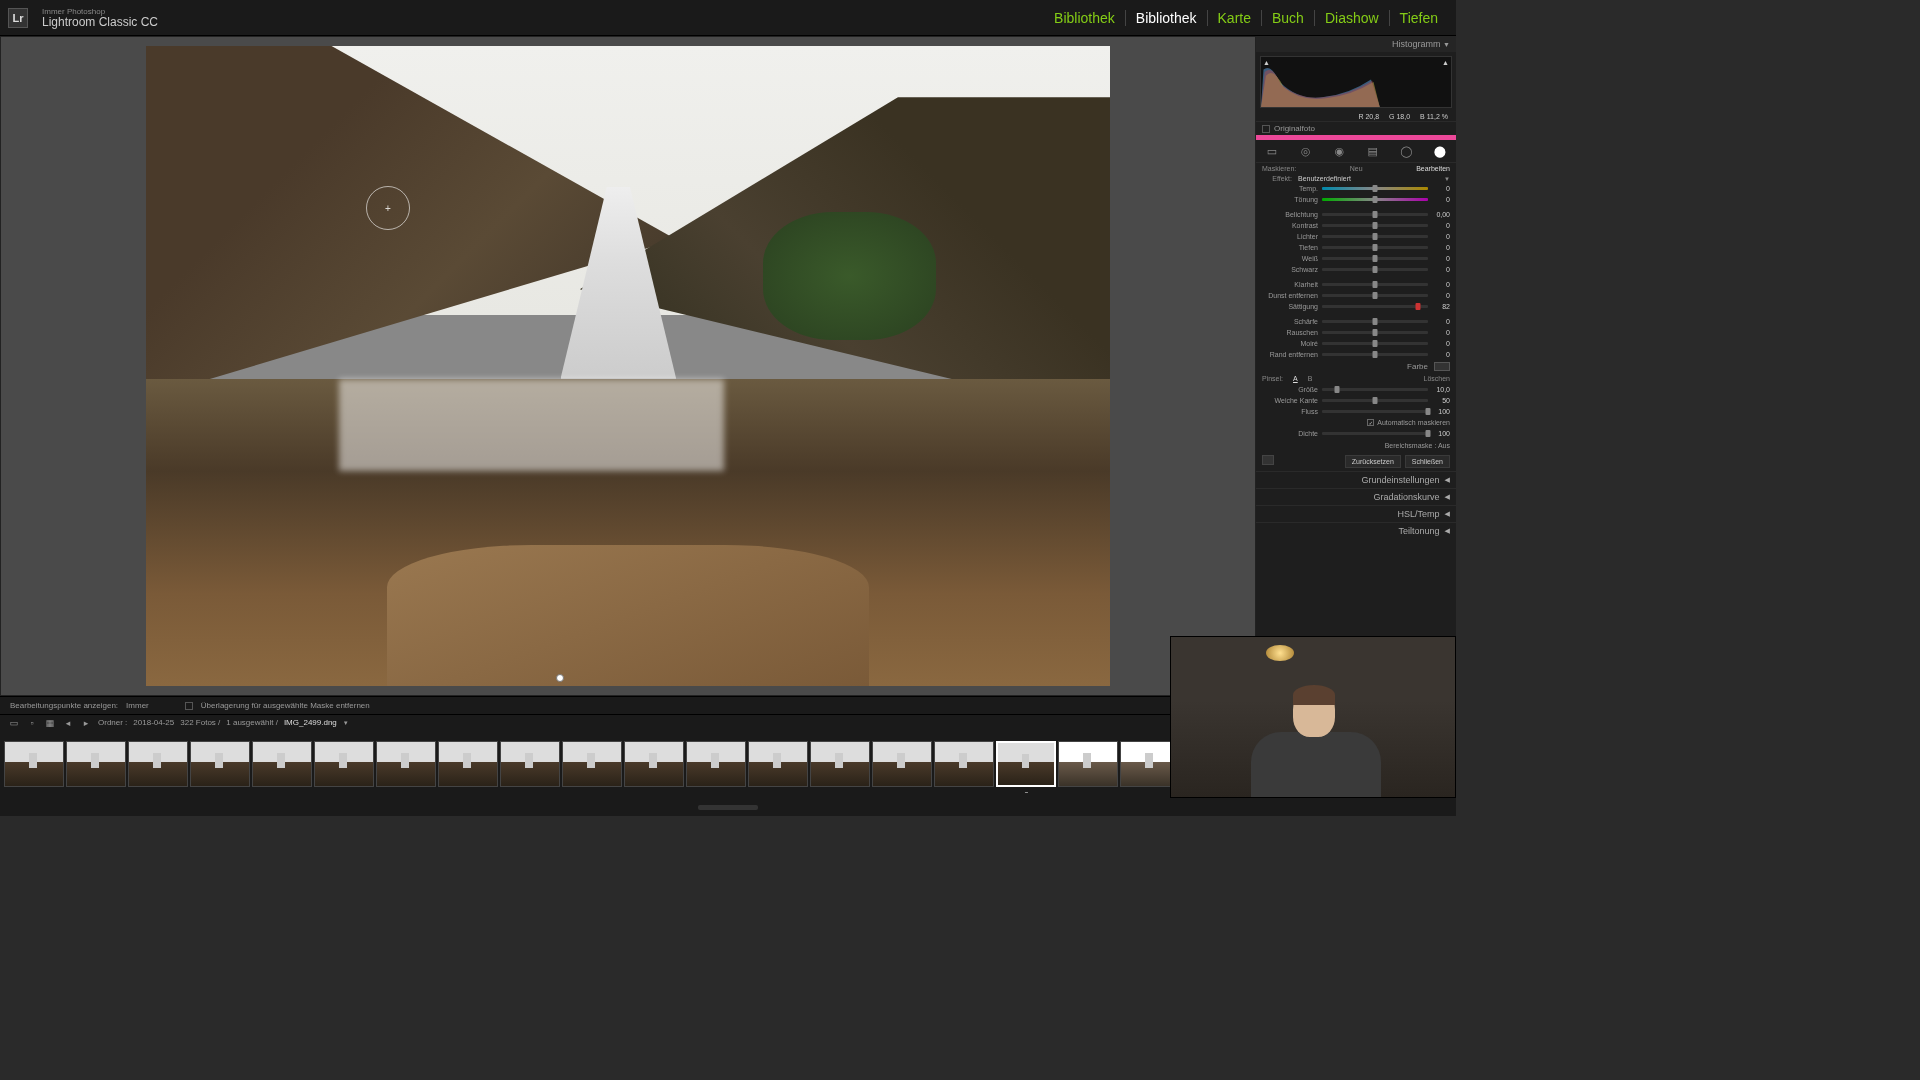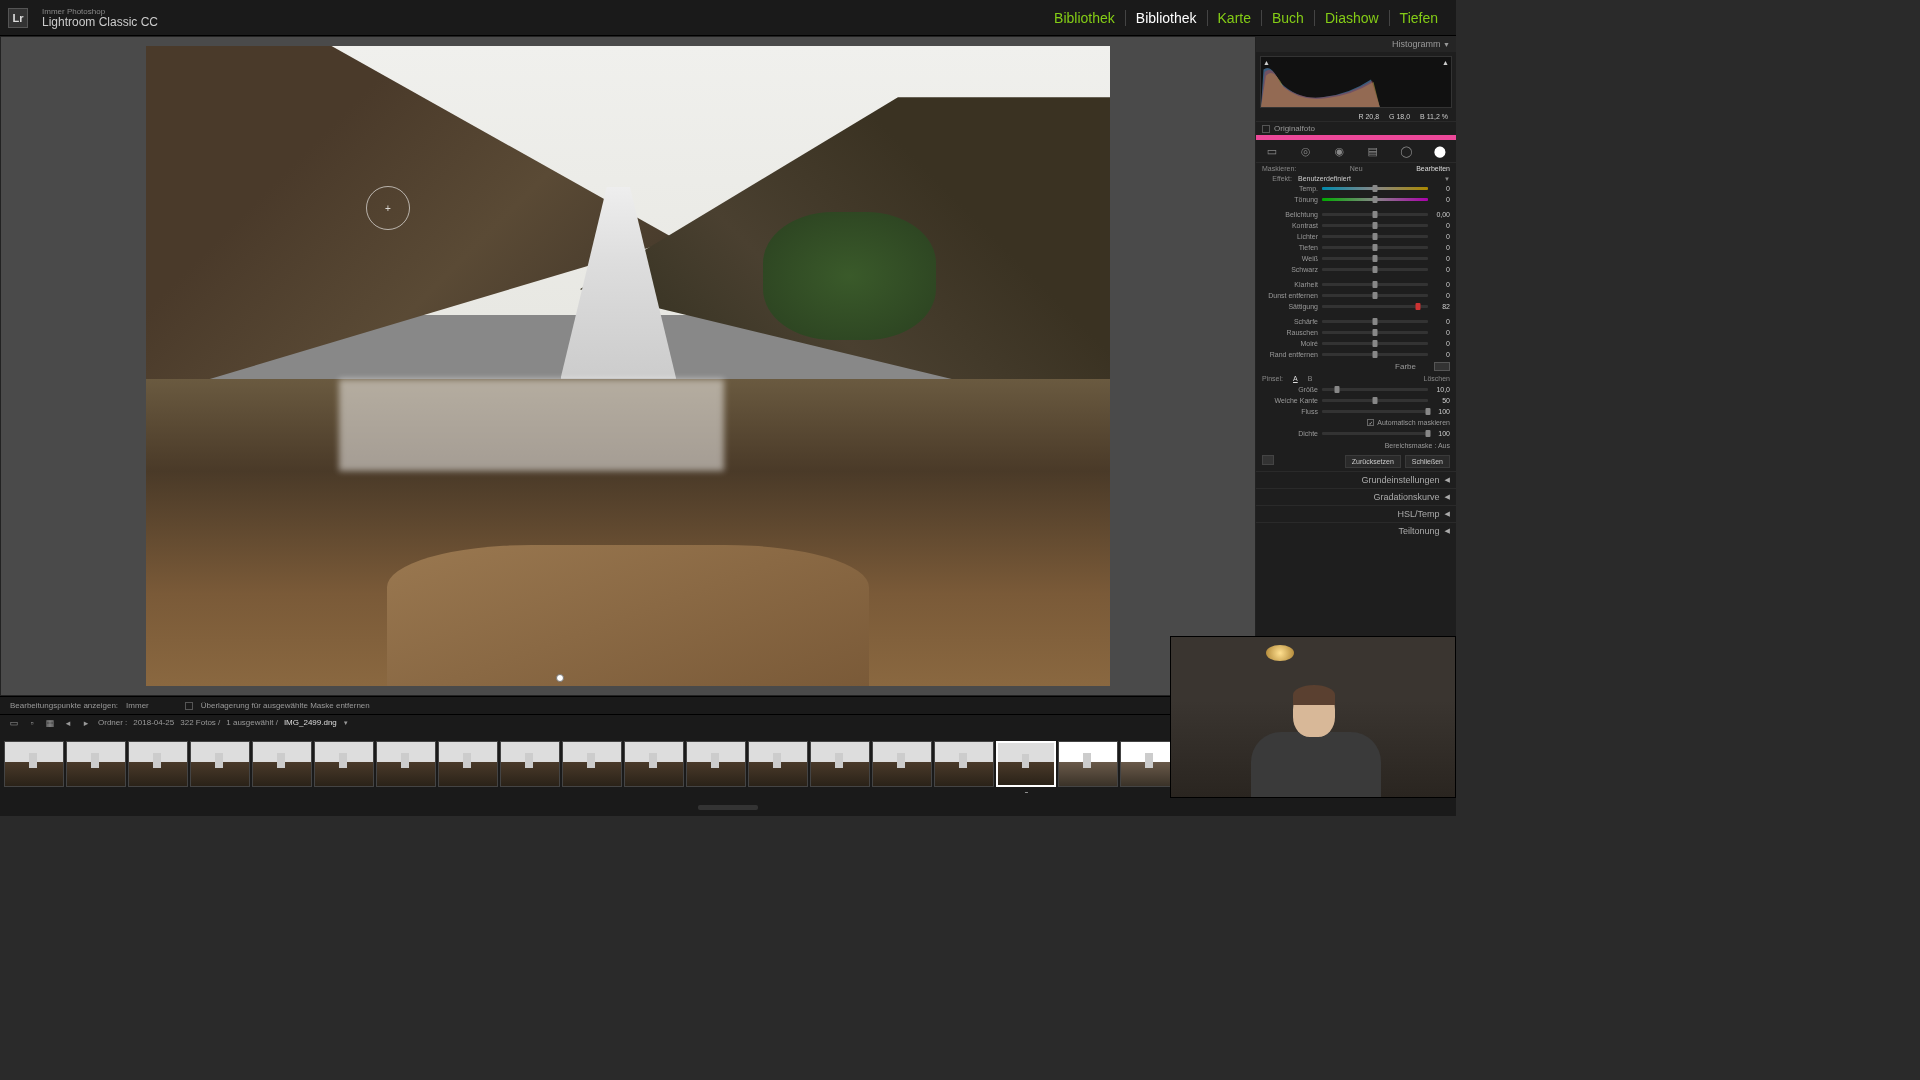--- a/index.html
+++ b/index.html
@@ -61,21 +61,21 @@
 .slider-row .slab { width: 60px; text-align: right; font-size: 7px; color: #999; padding-right: 4px; }
 .slider-row .strack { flex: 1; height: 3px; background: #333; position: relative; border-radius: 1px; }
 .slider-row .sthumb { position: absolute; top: -2px; width: 5px; height: 7px; background: #888; border-radius: 1px; transform: translateX(-50%); }
 .slider-row .sval { width: 22px; text-align: right; font-size: 7px; color: #ccc; padding-left: 3px; }
 .slider-row.tint .strack { background: linear-gradient(90deg,#0a0,#888,#a0a); }
 .slider-row.temp .strack { background: linear-gradient(90deg,#08a,#888,#a80); }
 .slider-row.sat .sthumb { background: #c33; }
 
 .gap { height: 4px; }
 
-.color-row { display: flex; align-items: center; justify-content: flex-end; padding: 2px 6px; gap: 18px; }
+.color-row { display: flex; align-items: center; justify-content: flex-end; padding: 2px 6px; gap: 6px; }
 .color-row .swatch { width: 16px; height: 9px; border: 1px solid #555; background: #333; }
 
 .brush-hdr { display: flex; padding: 2px 6px; font-size: 7px; gap: 10px; align-items: center; }
 .brush-hdr .bl { color: #888; }
 .brush-hdr .ba { color: #ddd; text-decoration: underline; }
 .brush-hdr .spacer { flex: 1; }
 
 .automask { display: flex; align-items: center; padding: 2px 6px; font-size: 7px; justify-content: flex-end; }
 .automask .chk { width: 7px; height: 7px; border: 1px solid #666; margin-right: 3px; display: flex; align-items: center; justify-content: center; font-size: 5px; color: #ccc; }
 

